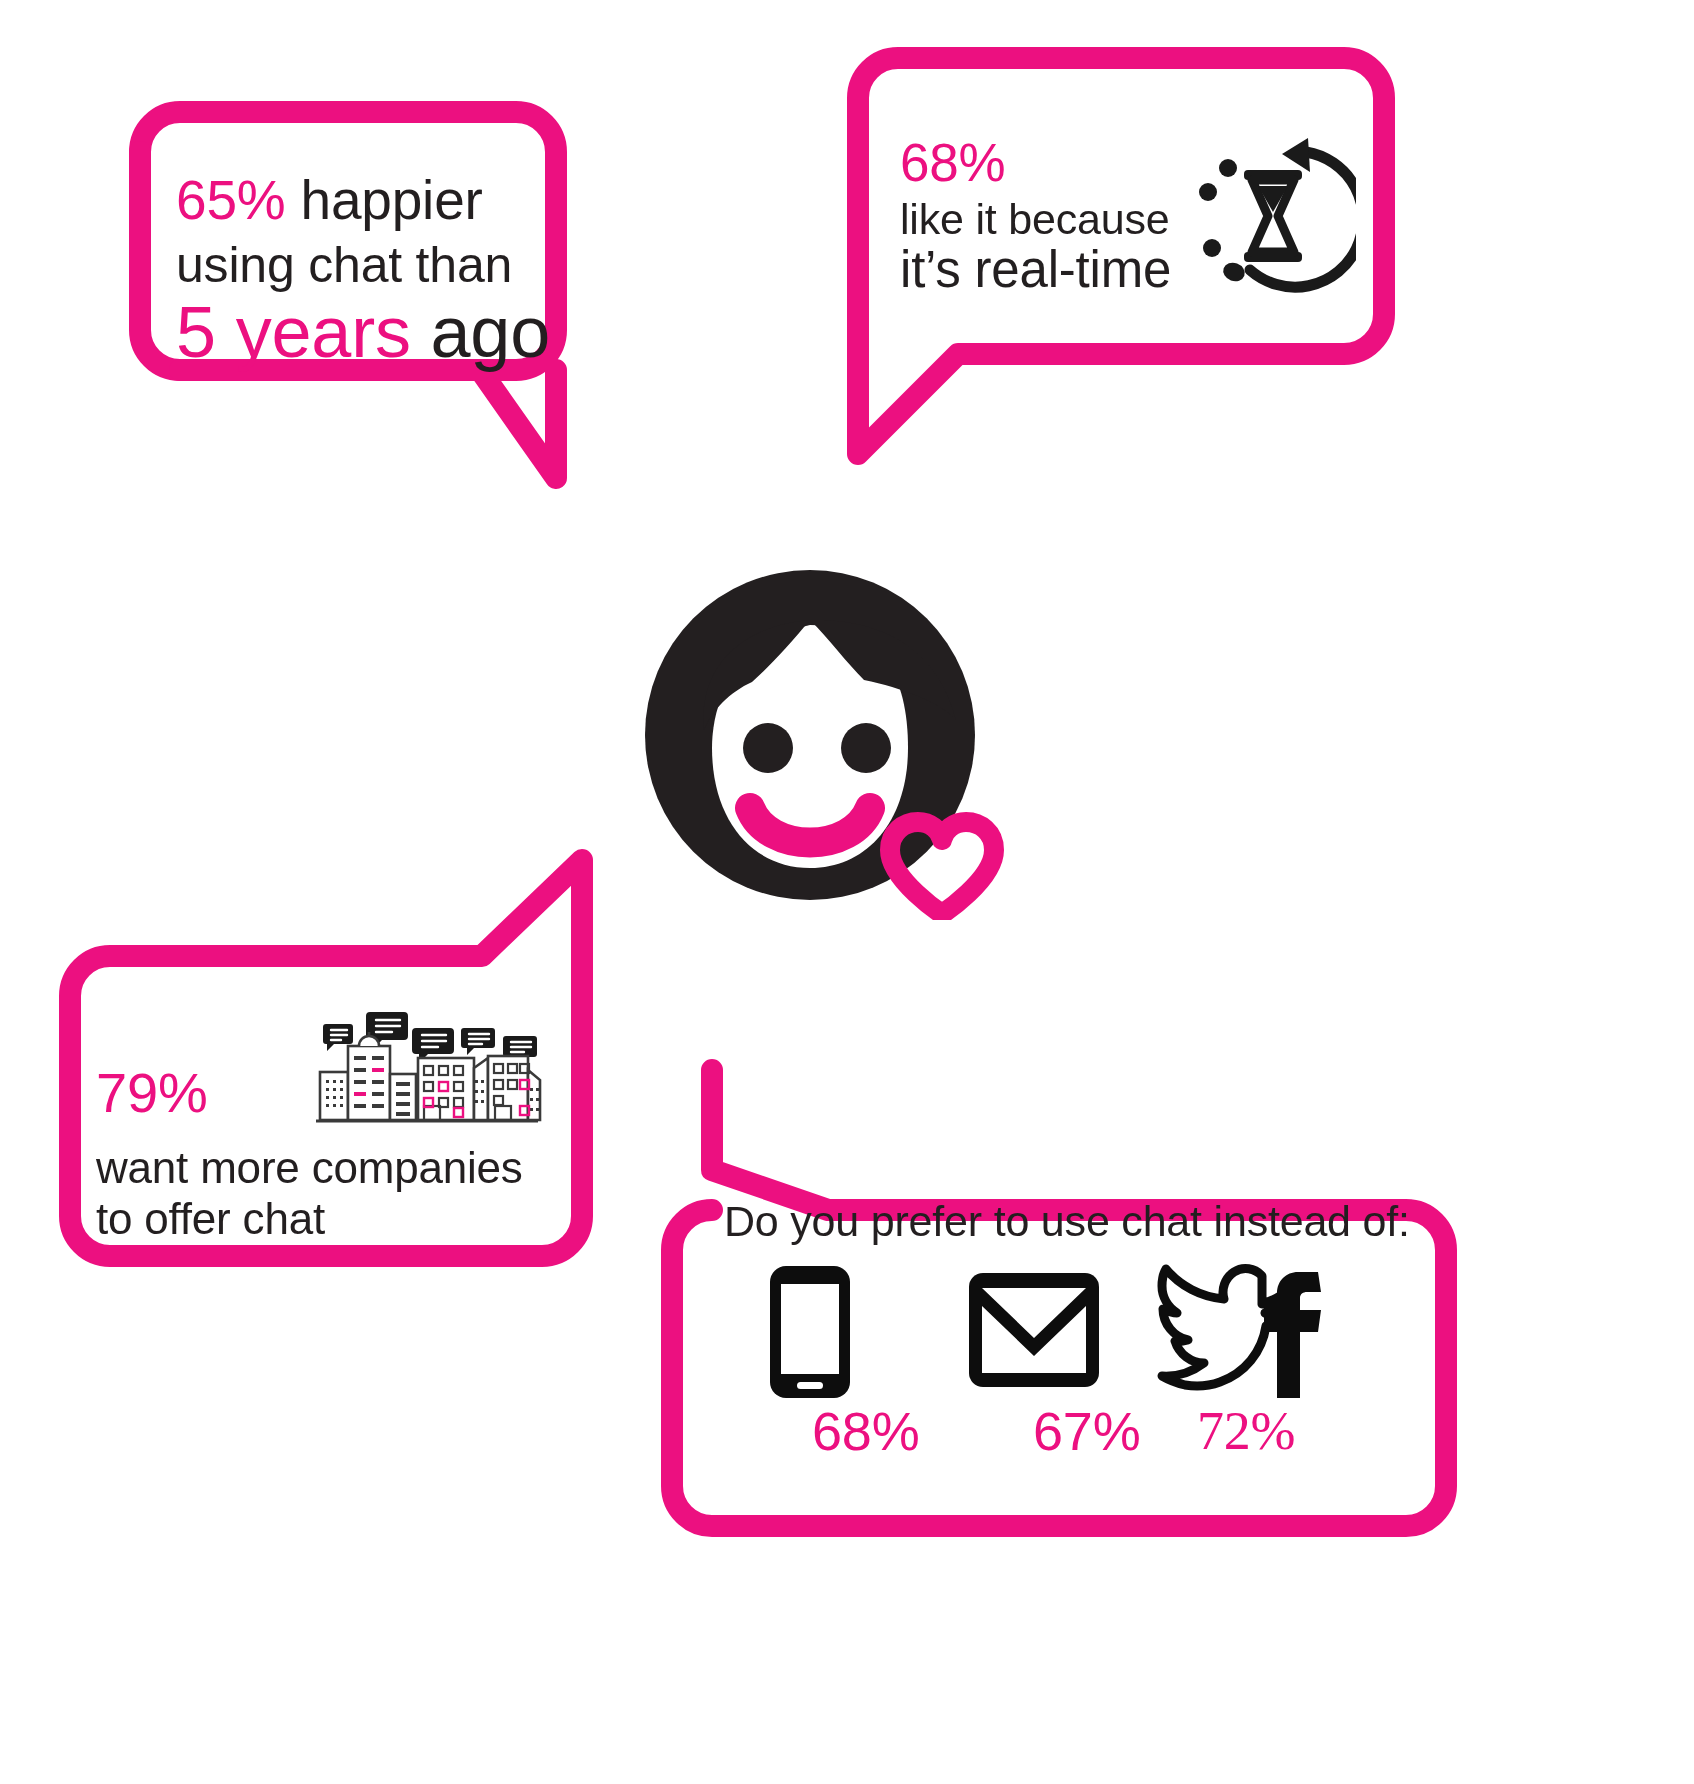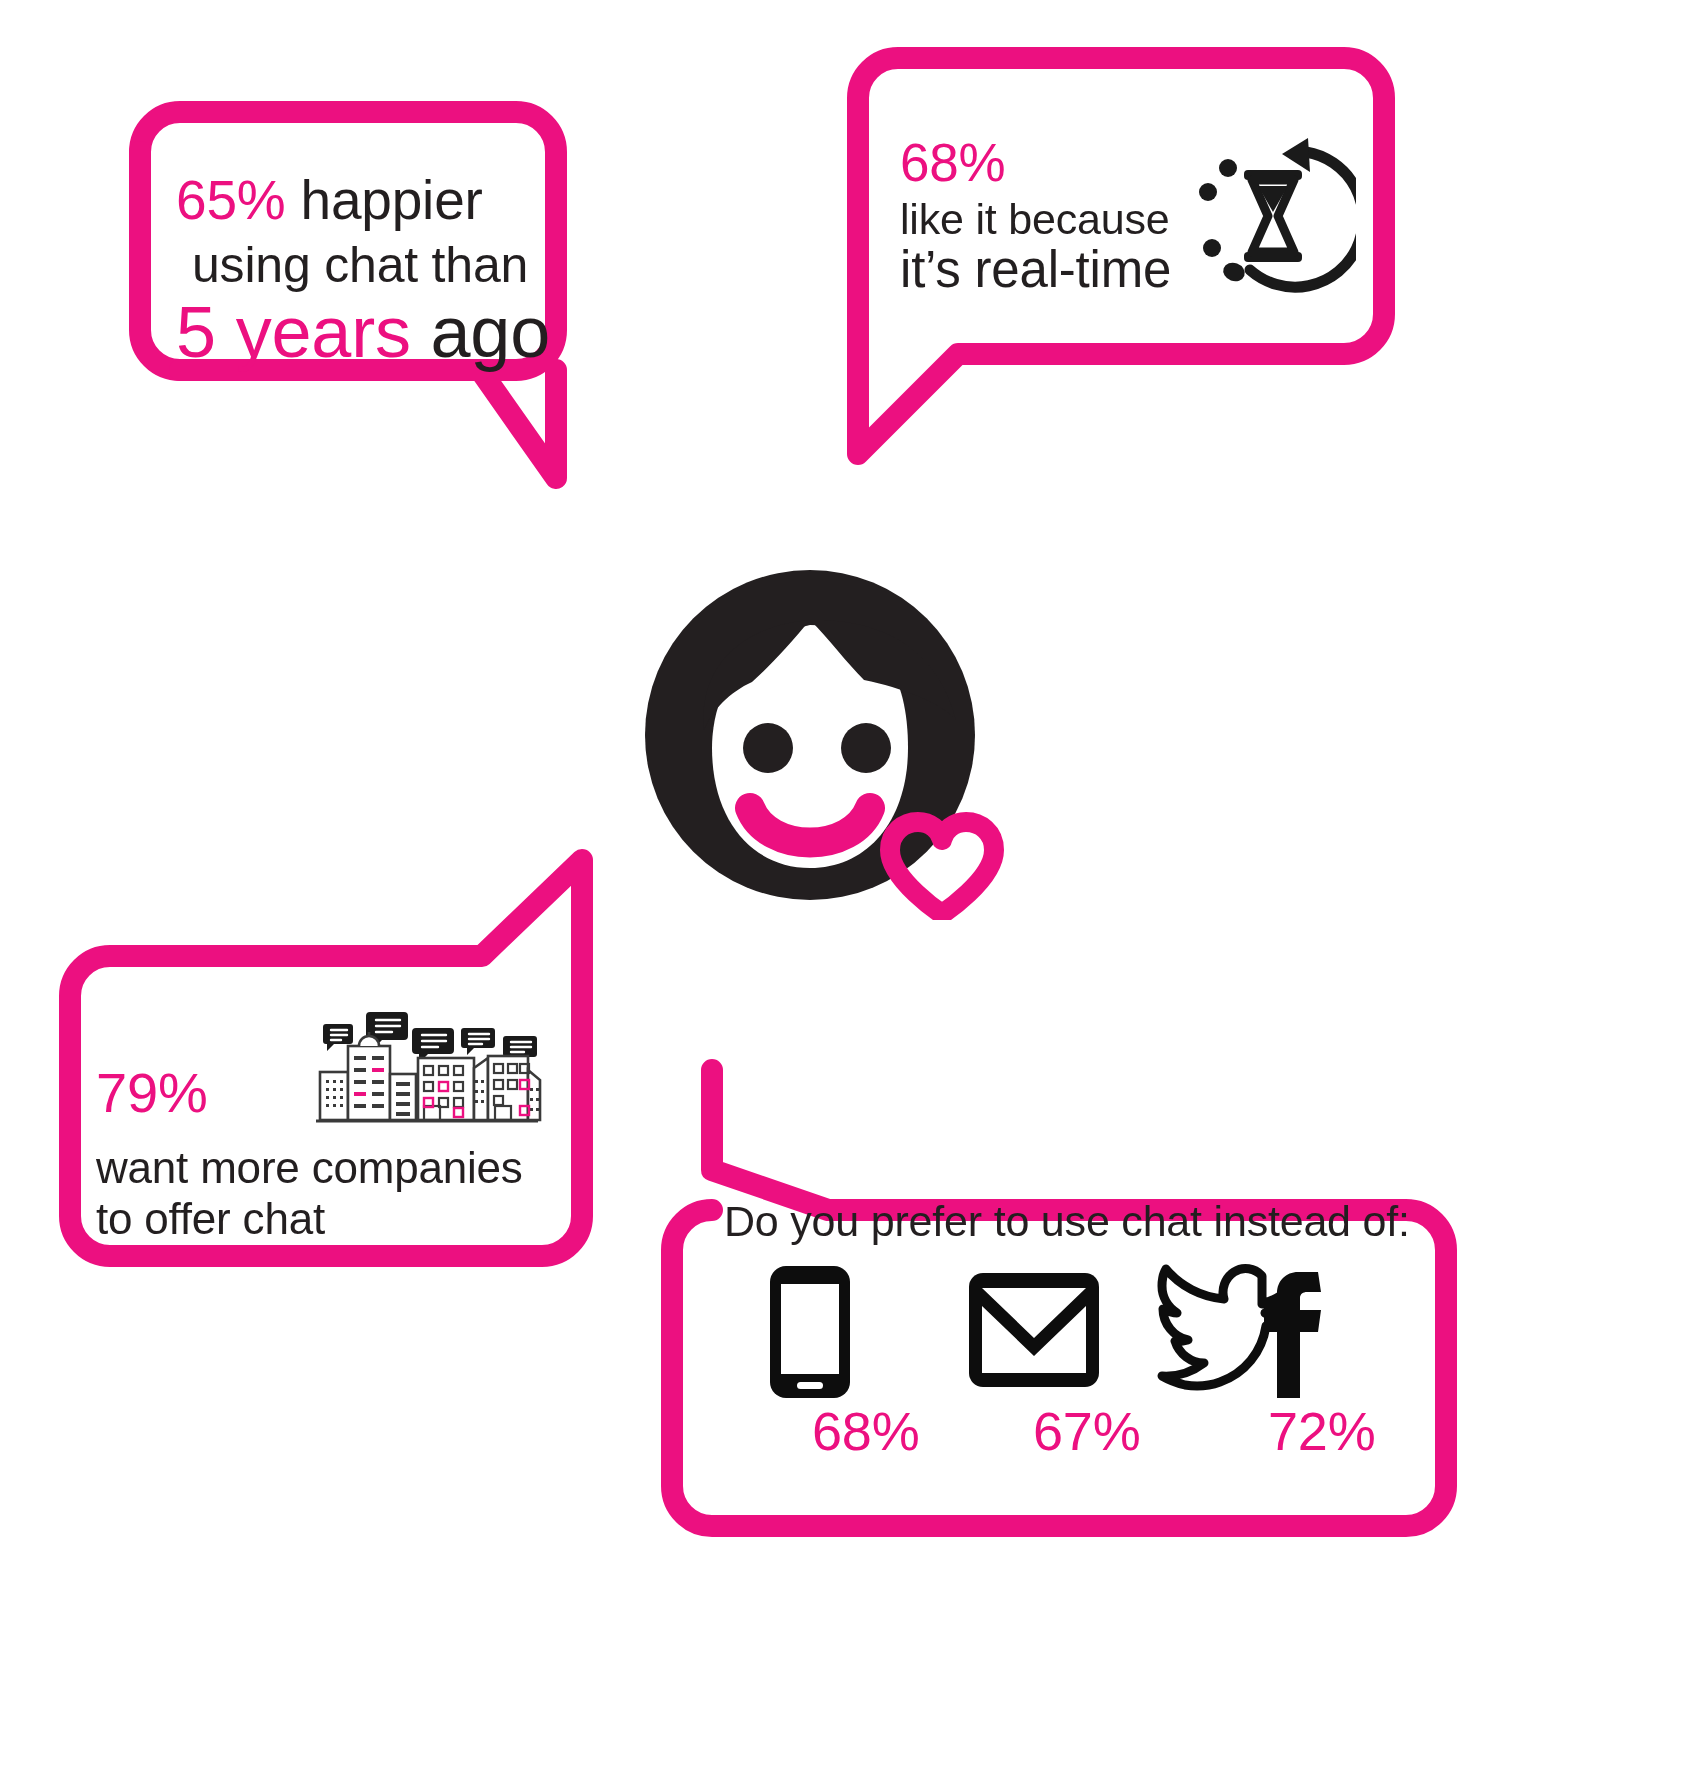--- a/index.html
+++ b/index.html
@@ -29,21 +29,21 @@
     color: #231f20;
     line-height: 1.18;
     white-space: nowrap;
     letter-spacing: -0.2px;
   }
   .pink { color: #EC1080; }
 
   
   #bubble-happier-frame { left: 128px; top: 100px; }
   #b1-line1 { left: 176px; top: 168px; font-size: 55px; }
-  #b1-line2 { left: 176px; top: 236px; font-size: 50px; margin-left: 16px; }
+  #b1-line2 { left: 176px; top: 236px; font-size: 50px; }
   #b1-line3 { left: 176px; top: 290px; font-size: 72px; }
 
   
   #bubble-realtime-frame { left: 846px; top: 46px; }
   #b2-line1 { left: 900px; top: 132px; font-size: 53px; }
   #b2-line2 { left: 900px; top: 186px; font-size: 43px; margin-top: 8px; }
   #b2-line3 { left: 900px; top: 240px; font-size: 51px; }
   #hourglass-icon { position: absolute; left: 1186px; top: 130px; }
 
   
@@ -57,21 +57,21 @@
   #b3-line3 { left: 96px; top: 1193px; font-size: 44px; }
 
   
   #bubble-prefer-frame { left: 660px; top: 1058px; }
   #b4-question { left: 700px; top: 1196px; font-size: 43px; margin-left: 24px; }
   #phone-icon  { position: absolute; left: 764px; top: 1262px; }
   #email-icon  { position: absolute; left: 964px; top: 1268px; }
   #social-icon { position: absolute; left: 1140px; top: 1258px; }
   #pct-phone  { left: 812px;  top: 1400px; font-size: 54px; }
   #pct-email  { left: 1020px; top: 1400px; font-size: 54px; margin-left: 13px; }
-  #pct-social { left: 1268px; top: 1400px; font-size: 54px; }
+  #pct-social { left: 1197px; top: 1400px; font-size: 54px; font-family: Liberation Serif, serif; }
 </style>
 </head>
 <body>
 
 <div class="stage">
 
   <svg id="bubble-happier-frame" class="bubble-svg" width="440" height="390" viewBox="0 0 440 390" fill="none">
     <path d="M12 52 A40 40 0 0 1 52 12 L388 12 A40 40 0 0 1 428 52 L428 230 A40 40 0 0 1 388 270 L352 270 L428 378 L428 270" stroke="#EC1080" stroke-width="22" stroke-linecap="round" stroke-linejoin="round" fill="none"></path>
     <path d="M52 270 A40 40 0 0 1 12 230 L12 52" stroke="#EC1080" stroke-width="22" stroke-linecap="round" stroke-linejoin="round" fill="none"></path>
     <path d="M52 270 L352 270" stroke="#EC1080" stroke-width="22" stroke-linecap="round" fill="none"></path>

